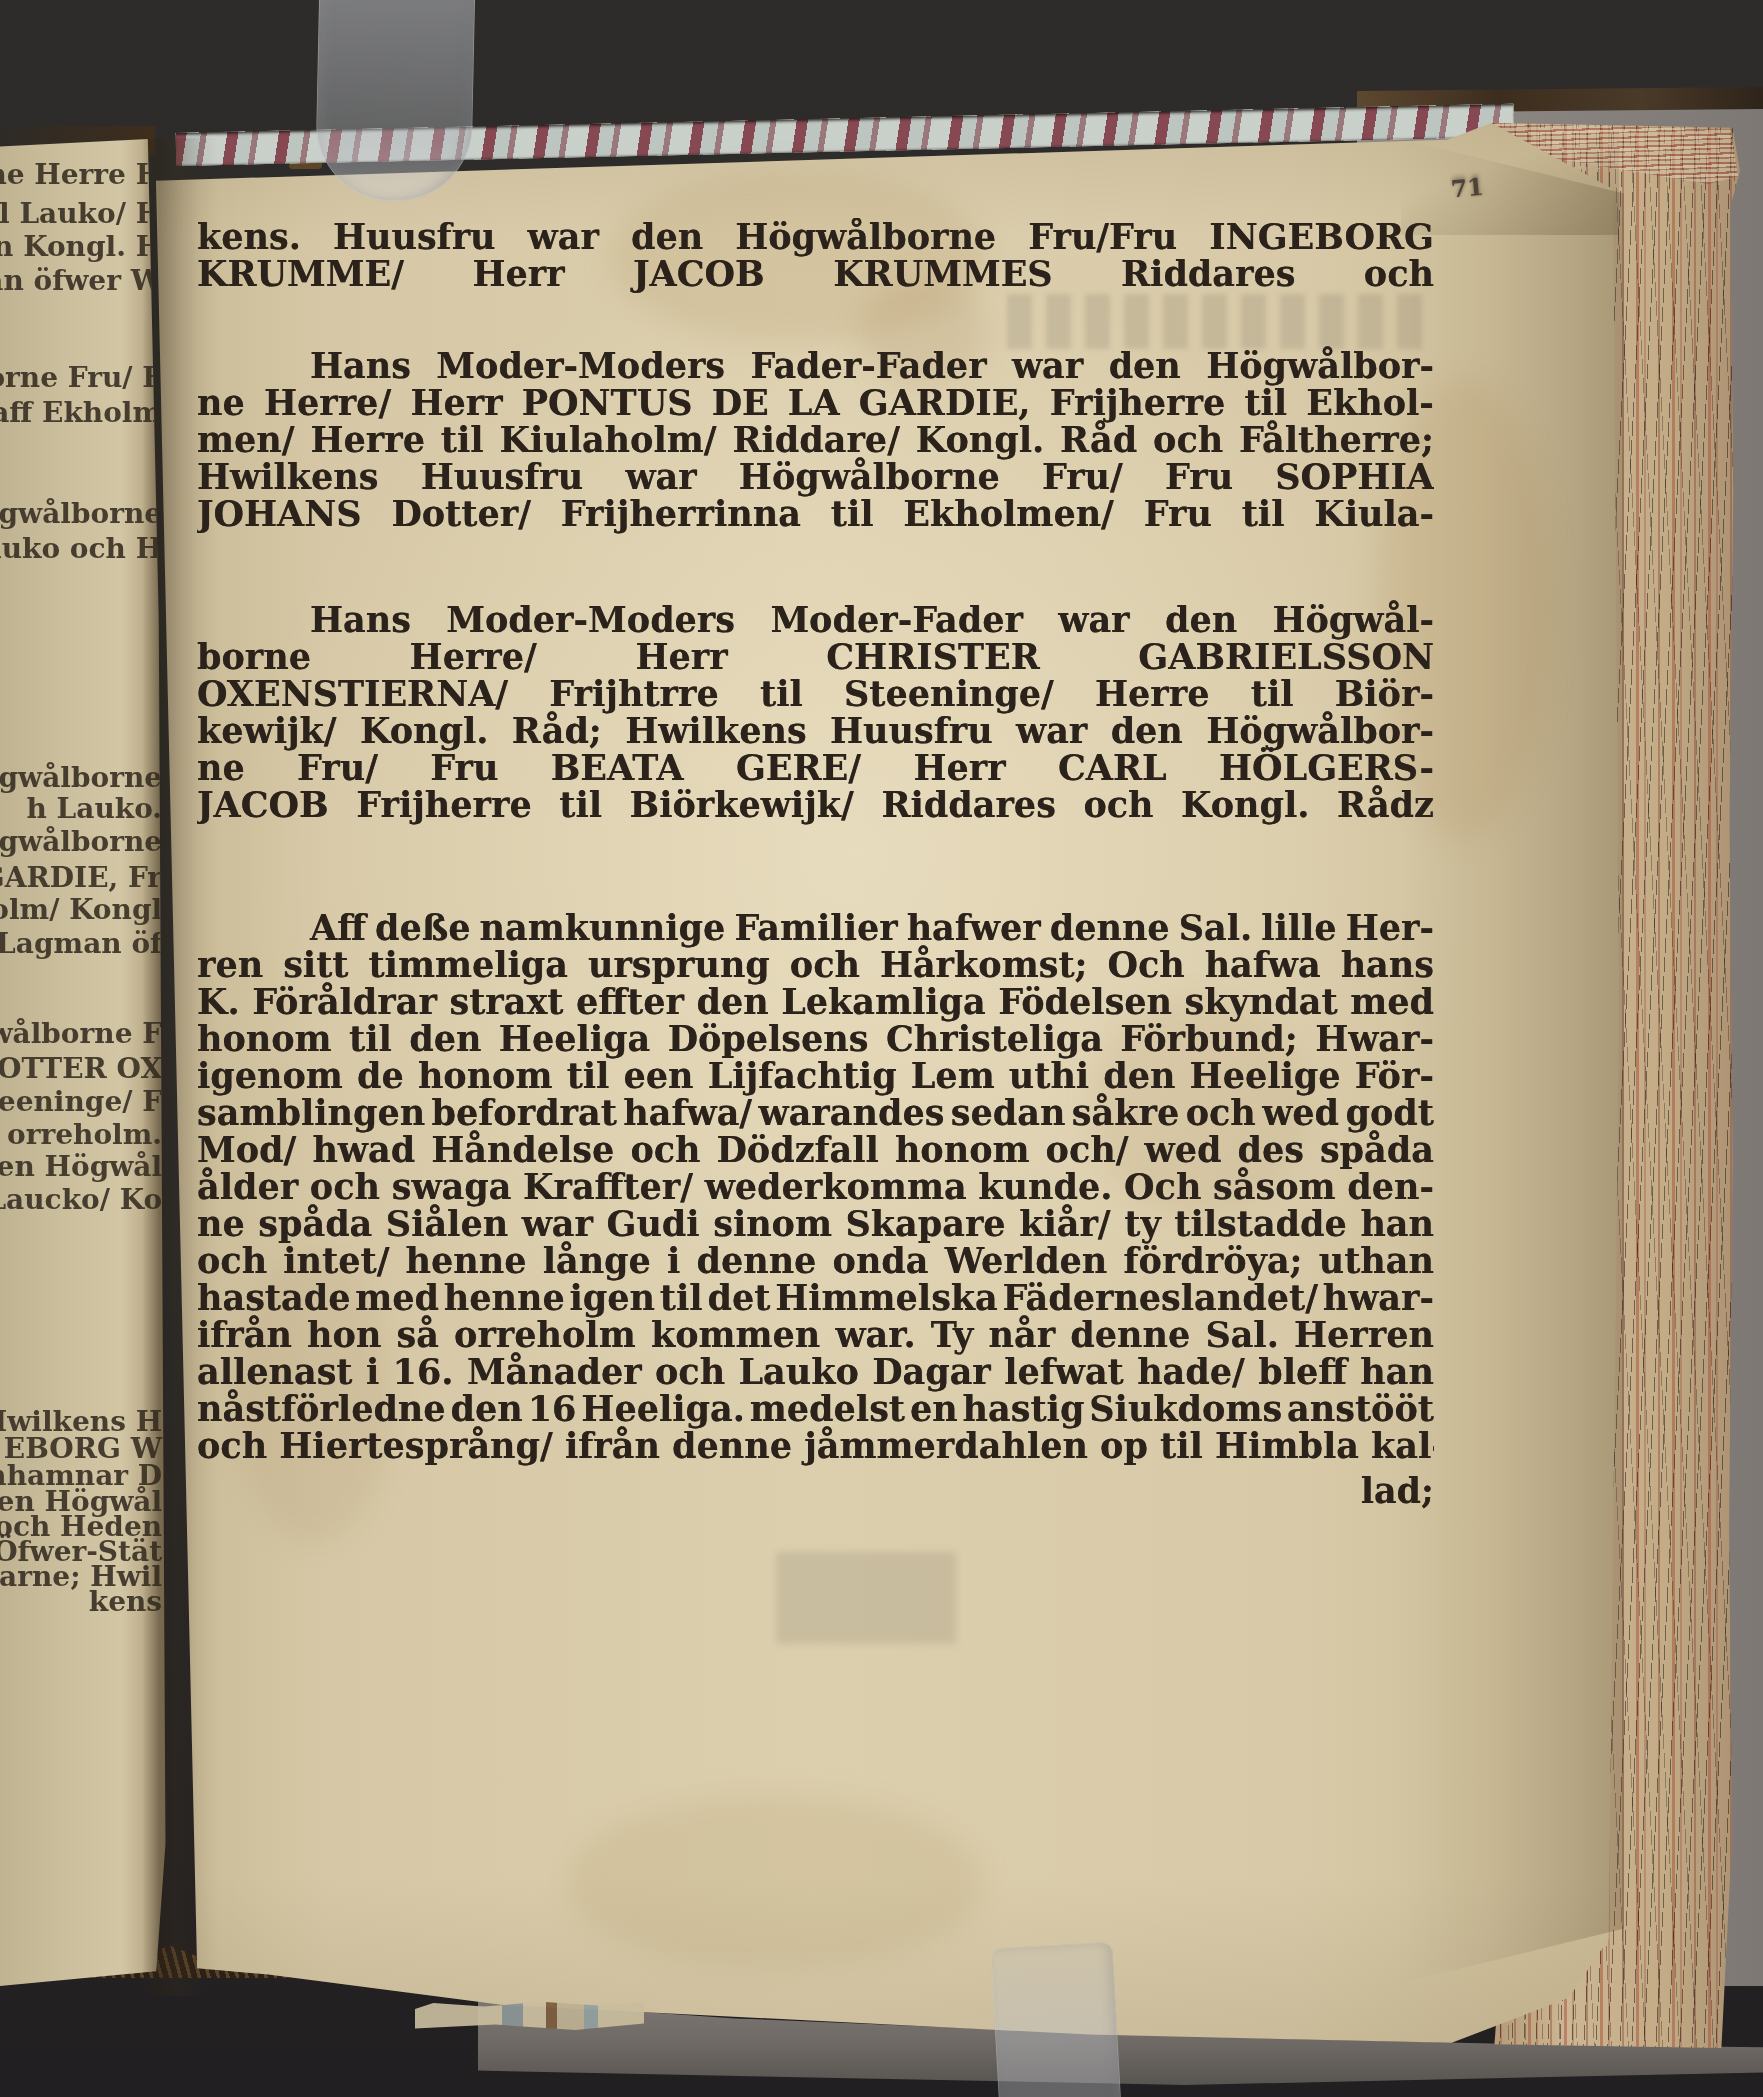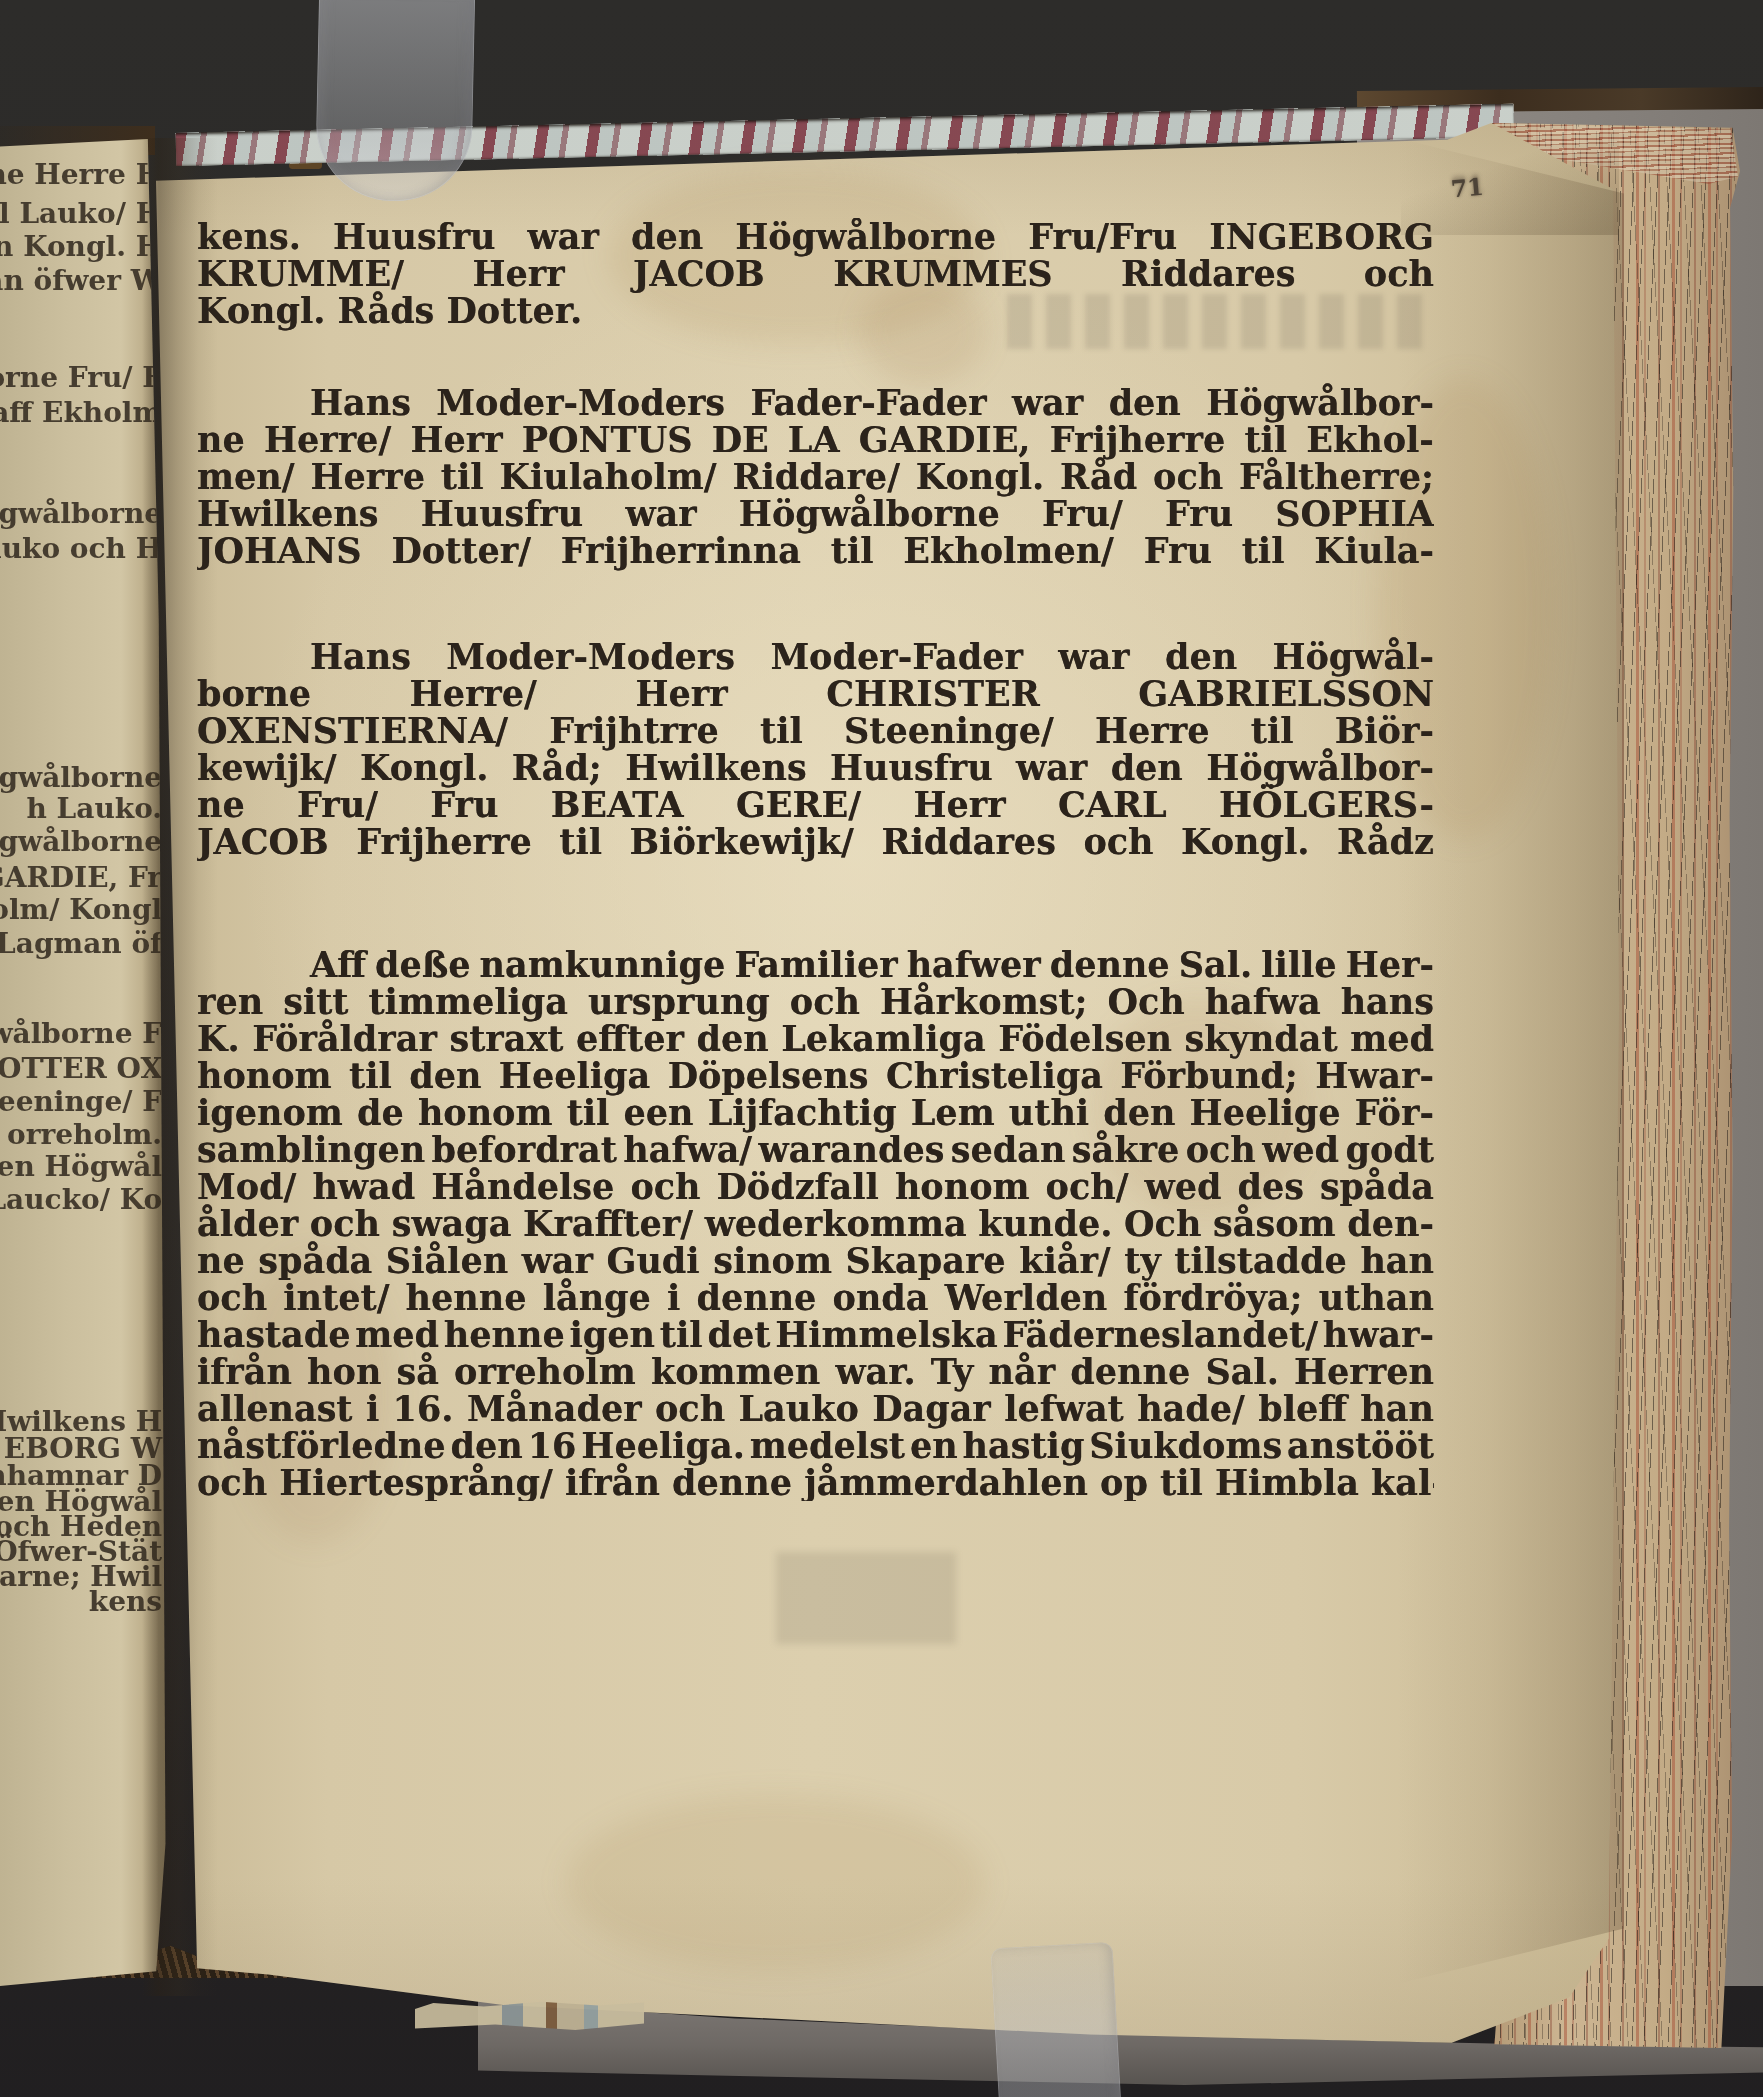--- a/index.html
+++ b/index.html
@@ -186,21 +186,20 @@
           <span>INGEBORG</span>
         </div>
         <div class="line just">
           <span>KRUMME/</span>
           <span>Herr</span>
           <span>JACOB</span>
           <span>KRUMMES</span>
           <span>Riddares</span>
           <span>och</span>
         </div>
-        <div class="line">Kongl. Råds Dotter.</div>
       </div>
       <div class="para">
         <div class="line indent just">
           <span>Hans</span>
           <span>Moder-Moders</span>
           <span>Fader-Fader</span>
           <span>war</span>
           <span>den</span>
           <span>Högwålbor-</span>
         </div>
@@ -462,18 +461,19 @@
           <span>16</span>
           <span>Heeliga.</span>
           <span>medelst</span>
           <span>en</span>
           <span>hastig</span>
           <span>Siukdoms</span>
           <span>anstööt</span>
         </div>
         <div class="line">och Hiertesprång/ ifrån denne jåmmerdahlen op til Himbla kal-</div>
       </div>
+      <div class="catch">lad;</div>
   </div>
 
   <div class="abs strap strap-top"></div>
   <div class="abs strap strap-bottom"></div>
 </div>
 
 
 </body></html>

